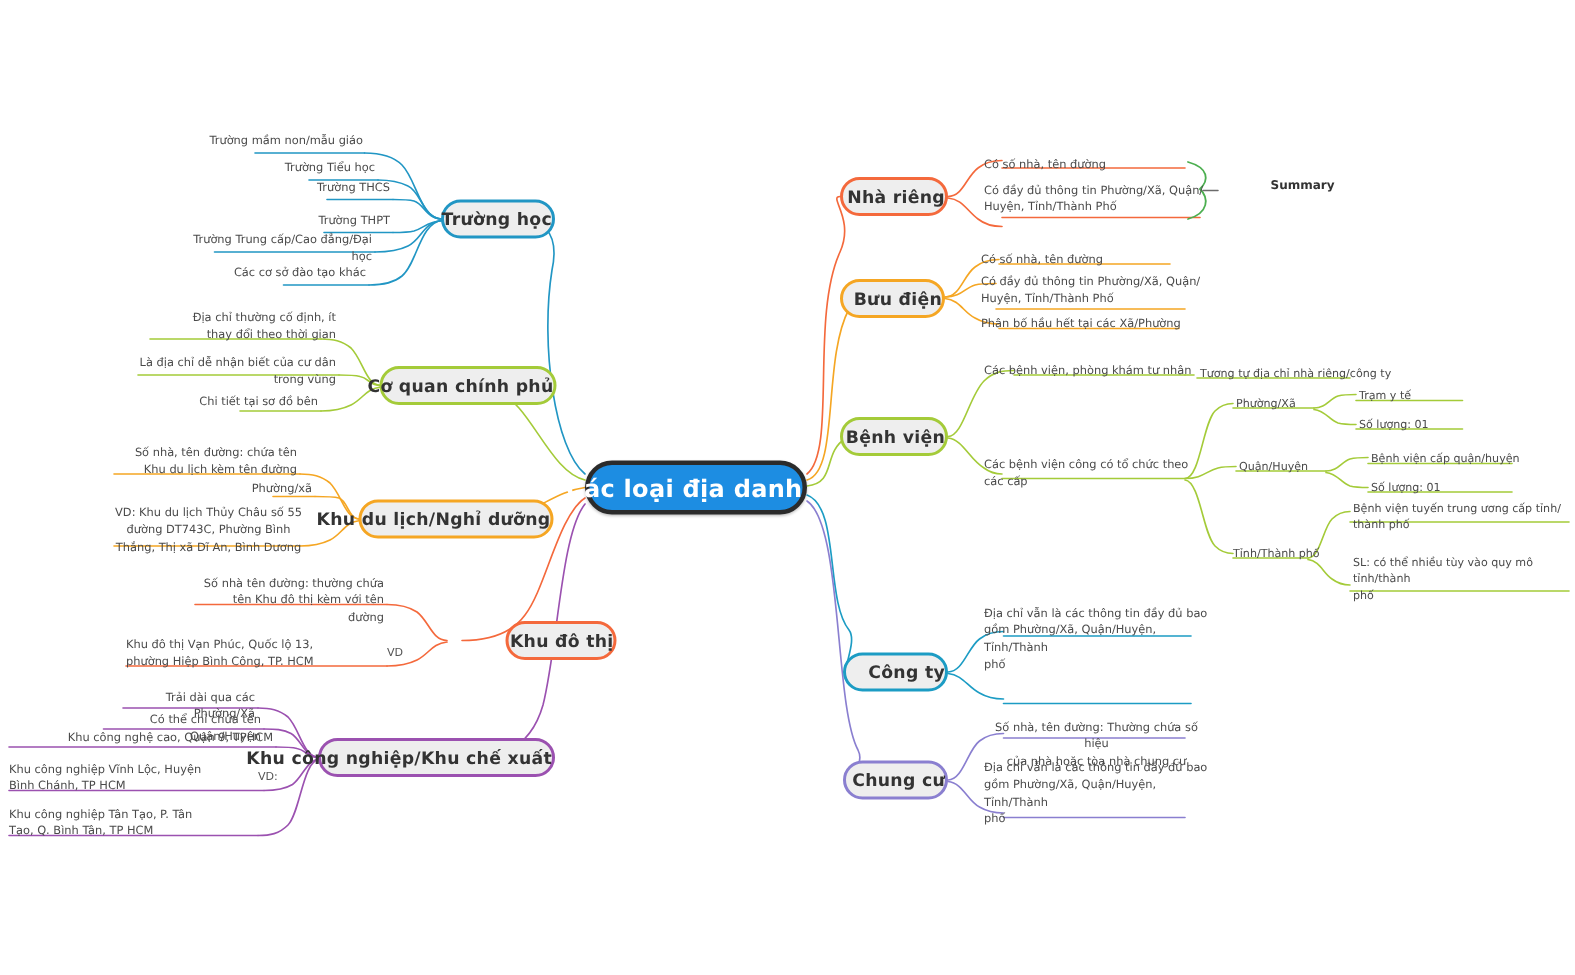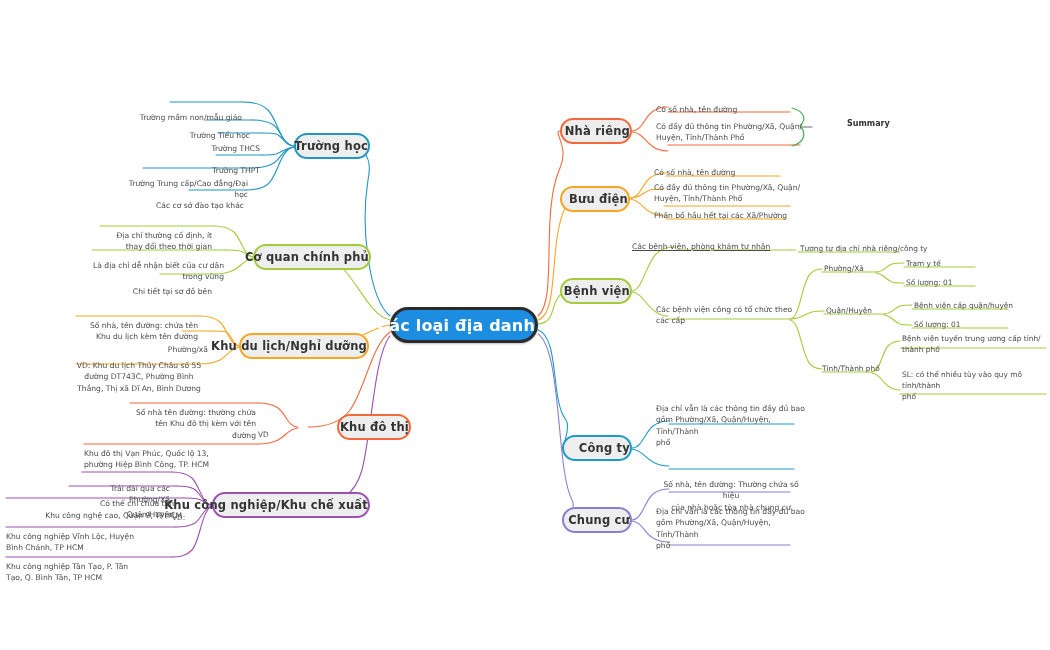--- a/index.html
+++ b/index.html
@@ -42,21 +42,21 @@
   
   .leaf{
     position:absolute;
     font-size:7.6px;
     line-height:1.5;
     color:#4a4a4a;
     white-space:pre-line;
     box-sizing:border-box;
   }
   .leaf.r{text-align:left;}
-  .leaf.l{text-align:right;margin-top:24px;}
+  .leaf.l{text-align:right;}
   .sub{
     position:absolute;
     font-size:7.4px;
     line-height:1.5;
     color:#4a4a4a;
     white-space:pre-line;
   }
   .tag{
     position:absolute;
     font-size:7.4px;
@@ -235,21 +235,21 @@
     <span>Khu công nghiệp/Khu chế xuất</span>
   </div>
 
   <div class="leaf l" style="left:120px;top:88px;width:122px;">Trường mầm non/mẫu giáo</div>
   <div class="leaf l" style="left:150px;top:106px;width:100px;">Trường Tiểu học</div>
   <div class="leaf l" style="left:162px;top:119px;width:98px;">Trường THCS</div>
   <div class="leaf l" style="left:162px;top:141px;width:98px;">Trường THPT</div>
   <div class="leaf l" style="left:118px;top:154px;width:130px;">Trường Trung cấp/Cao đẳng/Đại học</div>
   <div class="leaf l" style="left:144px;top:176px;width:100px;">Các cơ sở đào tạo khác</div>
 
-  <div class="leaf l" style="left:100px;top:206px;width:112px;">Địa chỉ thường cố định, ít thay đổi theo thời gian</div>
+  <div class="leaf l" style="left:112px;top:206px;width:112px;">Địa chỉ thường cố định, ít thay đổi theo thời gian</div>
   <div class="leaf l" style="left:92px;top:236px;width:132px;">Là địa chỉ dễ nhận biết của cư dân trong vùng</div>
   <div class="leaf l" style="left:120px;top:262px;width:92px;">Chi tiết tại sơ đồ bên</div>
 
   <div class="leaf l" style="left:76px;top:296px;width:122px;">Số nhà, tên đường: chứa tên Khu du lịch kèm tên đường</div>
   <div class="leaf l" style="left:140px;top:320px;width:68px;">Phường/xã</div>
   <div class="leaf l" style="left:76px;top:336px;width:126px;text-align:center;">VD: Khu du lịch Thủy Châu số 55 đường DT743C, Phường Bình Thắng, Thị xã Dĩ An, Bình Dương</div>
 
   <div class="leaf l" style="left:130px;top:383px;width:126px;">Số nhà tên đường: thường chứa tên Khu đô thị kèm với tên đường</div>
   <div class="leaf l" style="left:84px;top:424px;width:130px;text-align:left;">Khu đô thị Vạn Phúc, Quốc lộ 13, phường Hiệp Bình Công, TP. HCM</div>
   <div class="tag" style="left:258px;top:430px;">VD</div>
@@ -284,21 +284,21 @@
   <div class="leaf r" style="left:656px;top:104px;width:150px;">Có số nhà, tên đường</div>
   <div class="leaf r" style="left:656px;top:121px;width:150px;">Có đầy đủ thông tin Phường/Xã, Quận/
 Huyện, Tỉnh/Thành Phố</div>
   <div class="summary-label" style="left:847px;top:119px;">Summary</div>
 
   <div class="leaf r" style="left:654px;top:167px;width:150px;">Có số nhà, tên đường</div>
   <div class="leaf r" style="left:654px;top:182px;width:152px;">Có đầy đủ thông tin Phường/Xã, Quận/
 Huyện, Tỉnh/Thành Phố</div>
   <div class="leaf r" style="left:654px;top:210px;width:152px;">Phân bố hầu hết tại các Xã/Phường</div>
 
-  <div class="leaf r" style="left:632px;top:241px;width:160px;text-decoration:underline;">Các bệnh viện, phòng khám tư nhân</div>
+  <div class="leaf r" style="left:656px;top:241px;width:160px;">Các bệnh viện, phòng khám tư nhân</div>
   <div class="leaf r" style="left:656px;top:304px;width:146px;">Các bệnh viện công có tổ chức theo các cấp</div>
 
   <div class="sub" style="left:800px;top:243px;width:160px;">Tương tự địa chỉ nhà riêng/công ty</div>
   <div class="sub" style="left:824px;top:263px;width:60px;">Phường/Xã</div>
   <div class="sub" style="left:826px;top:305px;width:64px;">Quận/Huyện</div>
   <div class="sub" style="left:822px;top:363px;width:70px;">Tỉnh/Thành phố</div>
 
   <div class="sub" style="left:906px;top:258px;width:110px;">Trạm y tế</div>
   <div class="sub" style="left:906px;top:277px;width:110px;">Số lượng: 01</div>
   <div class="sub" style="left:914px;top:300px;width:130px;">Bệnh viện cấp quận/huyện</div>

